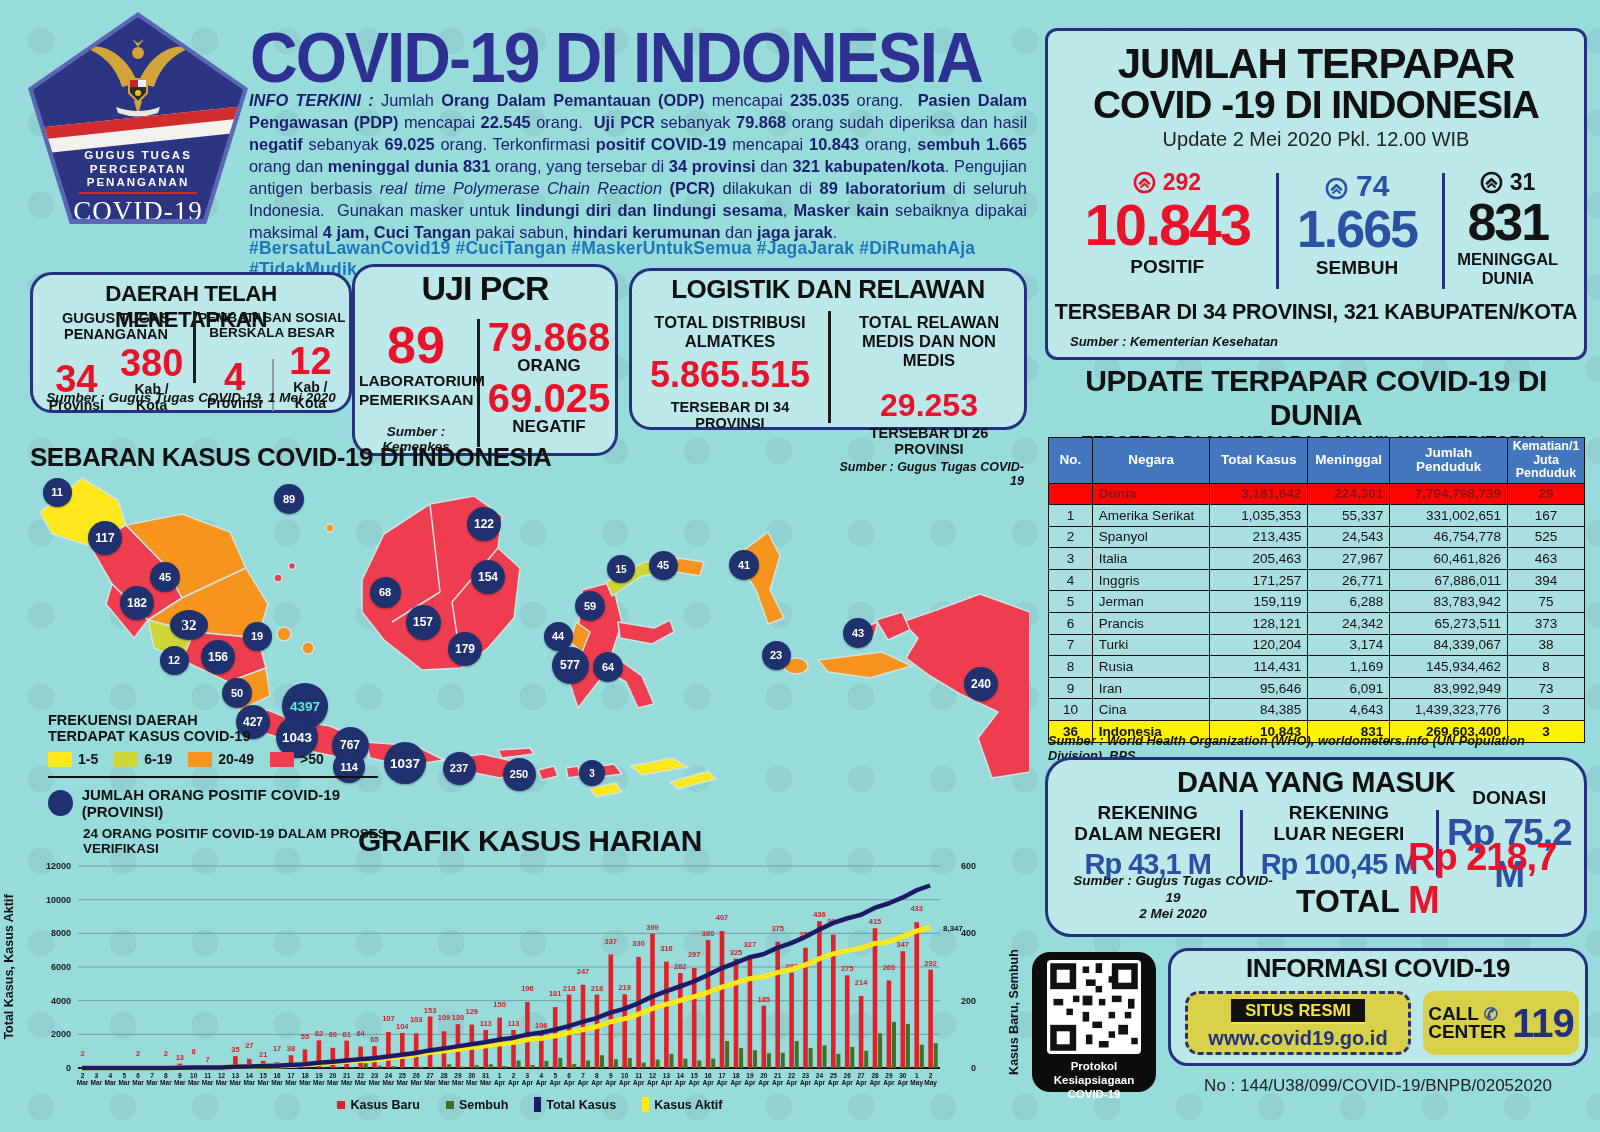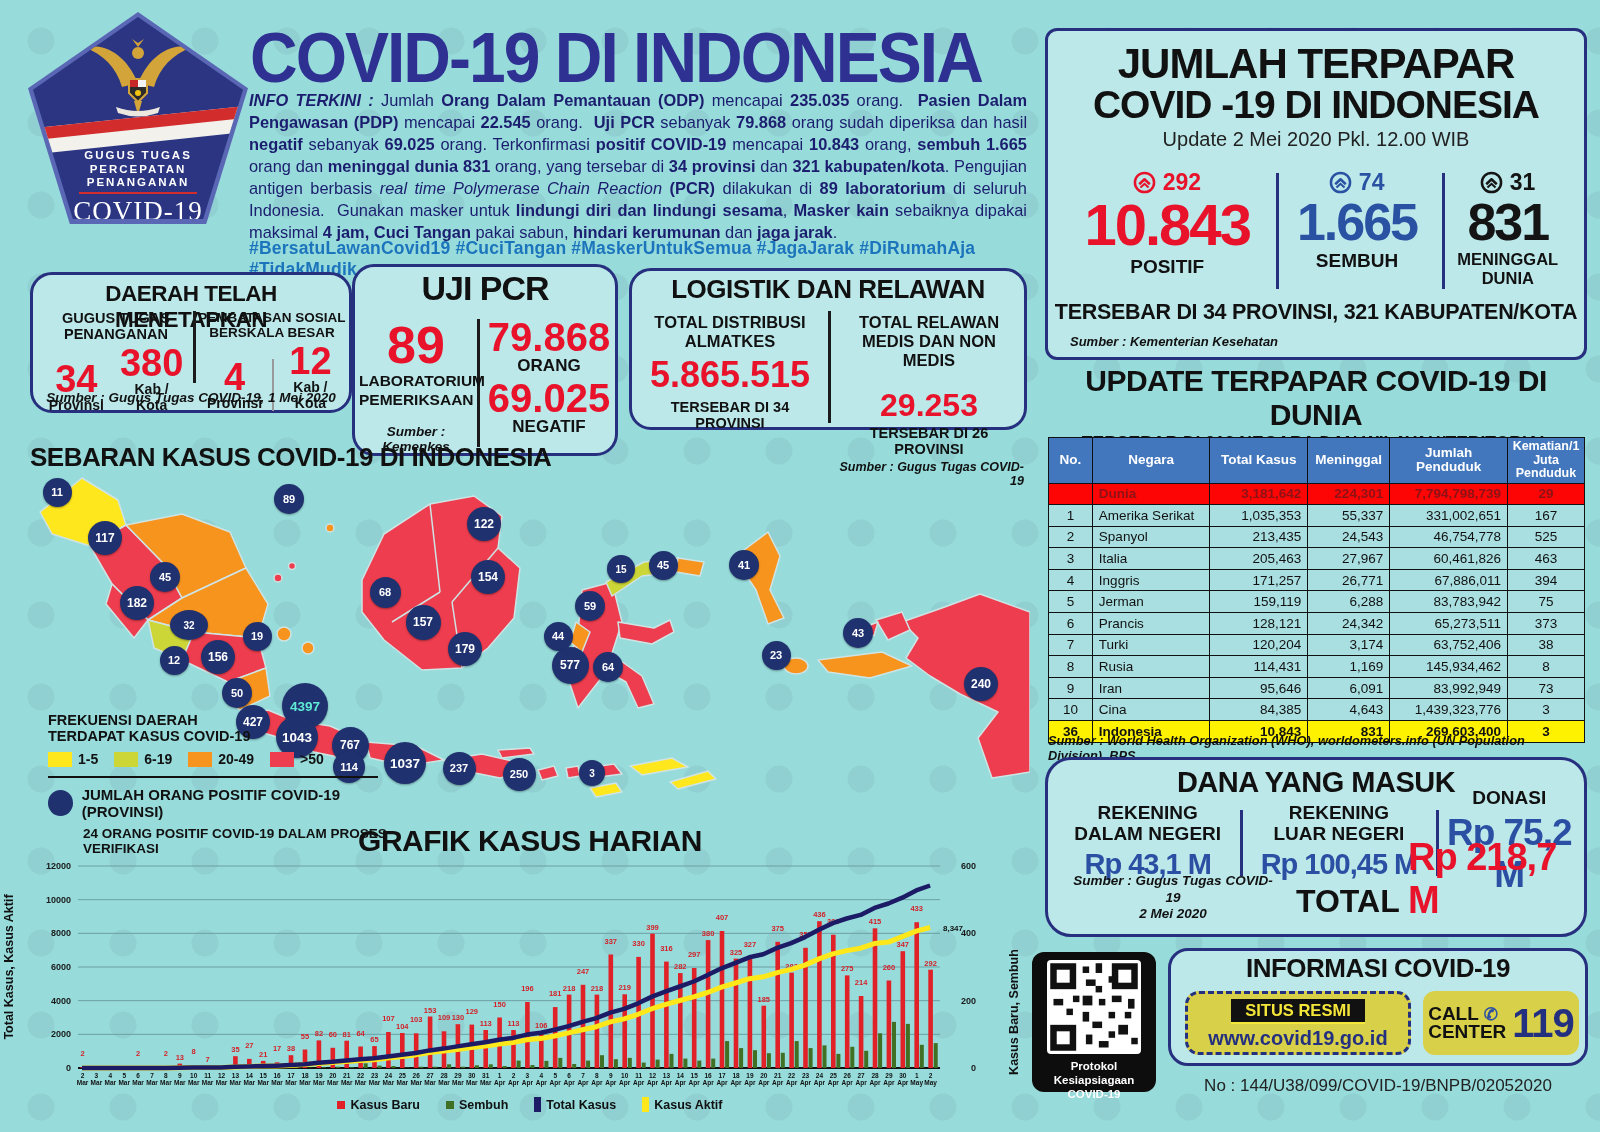--- a/index.html
+++ b/index.html
@@ -196,21 +196,21 @@
         <polygon points="560,318 586,313 592,322 566,327" fill="#ffe71e"></polygon>
         <polygon points="640,312 678,301 686,309 648,319" fill="#ffe71e"></polygon>
       </g>
     </svg>
     <div id="bubbles">
         <div class="bubble" style="left: 12.5px; top: 7.5px; width: 29px; height: 29px; font-size: 11px;">11</div>
         <div class="bubble" style="left: 58px; top: 51px; width: 34px; height: 34px; font-size: 12px;">117</div>
         <div class="bubble" style="left: 244px; top: 14px; width: 30px; height: 30px; font-size: 11px;">89</div>
         <div class="bubble" style="left: 120px; top: 92px; width: 30px; height: 30px; font-size: 11px;">45</div>
         <div class="bubble" style="left: 90px; top: 116px; width: 34px; height: 34px; font-size: 12px;">182</div>
-        <div class="bubble" style="left: 140px; top: 140px; width: 38px; height: 30px; font-size: 10px;">32</div>
+        <div class="bubble" style="left: 140px; top: 140px; width: 38px; height: 30px; font-size: 15px; font-family: Liberation Serif, serif;">32</div>
         <div class="bubble" style="left: 212.5px; top: 151.5px; width: 29px; height: 29px; font-size: 11px;">19</div>
         <div class="bubble" style="left: 129.5px; top: 175.5px; width: 29px; height: 29px; font-size: 11px;">12</div>
         <div class="bubble" style="left: 171px; top: 170px; width: 34px; height: 34px; font-size: 12px;">156</div>
         <div class="bubble" style="left: 192px; top: 208px; width: 30px; height: 30px; font-size: 11px;">50</div>
         <div class="bubble" style="left: 224px; top: 213px; width: 46px; height: 46px; font-size: 13.5px; color: #5eead4; margin-left: 28px;">4397</div>
         <div class="bubble" style="left: 206px; top: 235px; width: 34px; height: 34px; font-size: 12px;">427</div>
         <div class="bubble" style="left: 246px; top: 246px; width: 42px; height: 42px; font-size: 13.5px;">1043</div>
         <div class="bubble" style="left: 301.5px; top: 256.5px; width: 37px; height: 37px; font-size: 12px;">767</div>
         <div class="bubble" style="left: 303px; top: 281px; width: 32px; height: 32px; font-size: 11px;">114</div>
         <div class="bubble" style="left: 354px; top: 272px; width: 42px; height: 42px; font-size: 13.5px;">1037</div>
@@ -585,21 +585,21 @@
         <div style="width: 42%; text-align: center;">
           <div style="font-size:23px;font-weight:bold;color:#e8132b"><svg width="23" height="23" viewBox="0 0 24 24" style="vertical-align:-4px">
               <circle cx="12" cy="12" r="10" fill="none" stroke="#e8132b" stroke-width="2.6"></circle>
               <path d="M6.5,13.8 L12,8.6 L17.5,13.8" fill="none" stroke="#e8132b" stroke-width="2.6" stroke-linejoin="round"></path>
               <path d="M7.8,17.2 L12,13.4 L16.2,17.2" fill="none" stroke="#e8132b" stroke-width="2.2"></path>
             </svg> 292</div>
   <div style="font-size:58px;font-weight:bold;letter-spacing:-2px;line-height:1;color:#e8132b">10.843</div>
   <div style="font-size:19px;font-weight:bold;color:#111;margin-top:2px">POSITIF</div>
         </div>
         <div style="width: 31%; text-align: center;">
-          <div style="font-size:23px;font-weight:bold;color:#2a52a2"><svg width="23" height="23" viewBox="0 0 24 24" style="vertical-align:-4px">
+          <div style="font-size:30px;font-weight:bold;color:#2a52a2"><svg width="23" height="23" viewBox="0 0 24 24" style="vertical-align:-4px">
               <circle cx="12" cy="12" r="10" fill="none" stroke="#2a52a2" stroke-width="2.6"></circle>
               <path d="M6.5,13.8 L12,8.6 L17.5,13.8" fill="none" stroke="#2a52a2" stroke-width="2.6" stroke-linejoin="round"></path>
               <path d="M7.8,17.2 L12,13.4 L16.2,17.2" fill="none" stroke="#2a52a2" stroke-width="2.2"></path>
             </svg> 74</div>
   <div style="font-size:52px;font-weight:bold;letter-spacing:-2px;line-height:1;color:#2a52a2">1.665</div>
   <div style="font-size:19px;font-weight:bold;color:#111;margin-top:2px">SEMBUH</div>
         </div>
         <div style="width: 27%; text-align: center;">
           <div style="font-size:23px;font-weight:bold;color:#141414"><svg width="23" height="23" viewBox="0 0 24 24" style="vertical-align:-4px">
               <circle cx="12" cy="12" r="10" fill="none" stroke="#141414" stroke-width="2.6"></circle>
@@ -694,21 +694,21 @@
             <td>128,121</td>
             <td>24,342</td>
             <td>65,273,511</td>
             <td>373</td>
           </tr>
           <tr class="">
             <td>7</td>
             <td>Turki</td>
             <td>120,204</td>
             <td>3,174</td>
-            <td>63,752,406</td>
+            <td>84,339,067</td>
             <td>38</td>
           </tr>
           <tr class="">
             <td>8</td>
             <td>Rusia</td>
             <td>114,431</td>
             <td>1,169</td>
             <td>145,934,462</td>
             <td>8</td>
           </tr>
@@ -760,21 +760,21 @@
     <div class="vdiv" style="left:192px;top:50px;width:2.5px;height:66px;background:#27307e"></div>
     <div class="vdiv" style="left:388px;top:50px;width:2.5px;height:66px;background:#27307e"></div>
     <div class="src" style="position:absolute;left:20px;bottom:12px;width:210px;text-align:center;font-size:13.5px;line-height:1.2">
       <div>Sumber : Gugus Tugas COVID-19</div>
         <div>2 Mei 2020</div>
     </div>
     <div style="position:absolute;left:248px;bottom:14px;font-size:32px;font-weight:bold">TOTAL</div>
     <div class="red" style="position:absolute;left:360px;bottom:12px;font-size:38px;font-weight:bold;letter-spacing:-1px">Rp 218,7 M</div>
   </div>
 
-  <div class="abs" style="left:1032px;top:952px;width:124px;height:140px;background:#0d0d0d;border-radius:12px;text-align:center">
+  <div class="abs" style="left:1032px;top:952px;width:124px;height:140px;background:#0d0d0d;border-radius:18px;text-align:center">
     <svg width="94" height="94" viewBox="0 0 29 29" style="background:#fff;border-radius:4px;margin-top:8px">
       <g fill="#111">
         <rect x="1" y="1" width="8" height="8"></rect>
           <rect x="20" y="1" width="8" height="8"></rect>
           <rect x="1" y="20" width="8" height="8"></rect>
         <rect x="3" y="3" width="4" height="4" fill="#fff"></rect>
           <rect x="22" y="3" width="4" height="4" fill="#fff"></rect>
           <rect x="3" y="22" width="4" height="4" fill="#fff"></rect>
         <rect x="11" y="2" width="2" height="2"></rect>
           <rect x="15" y="1" width="2" height="3"></rect>

